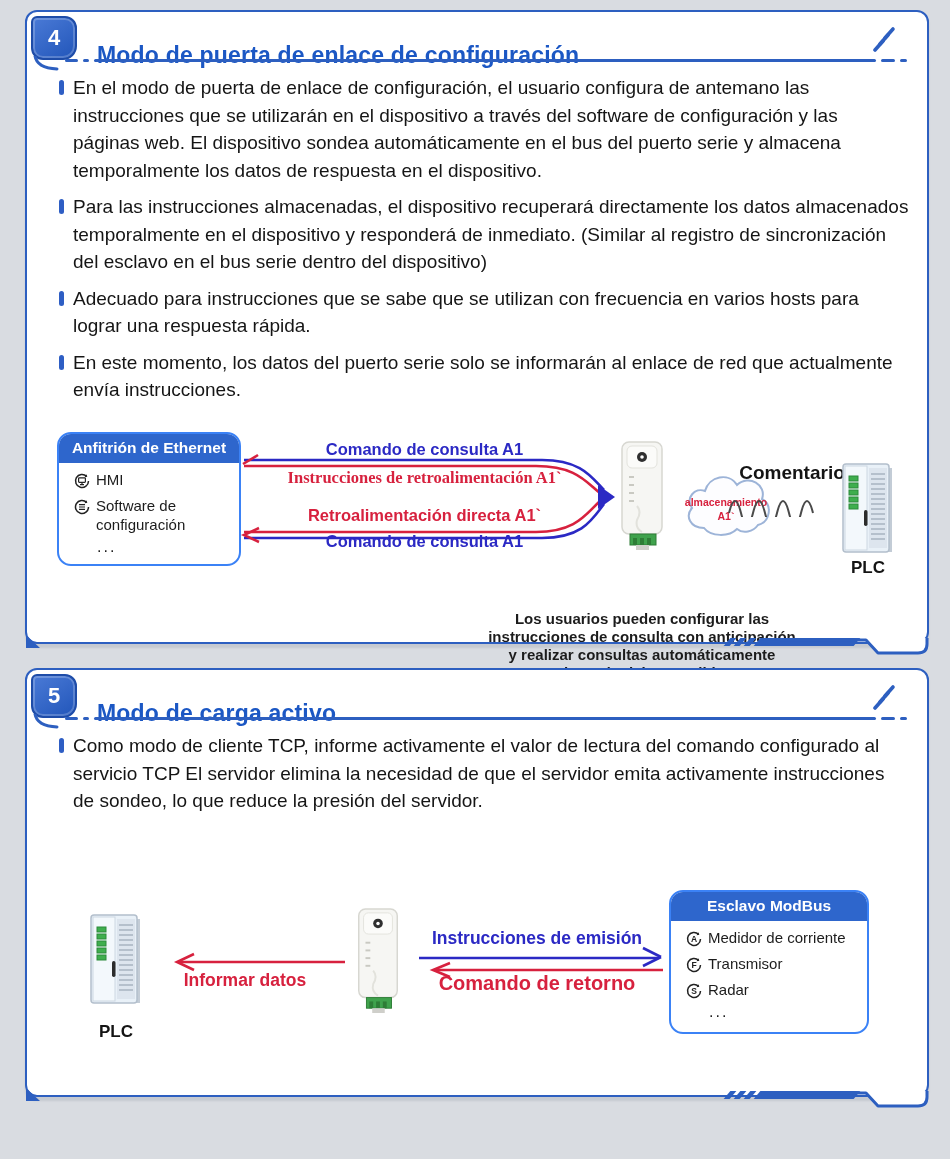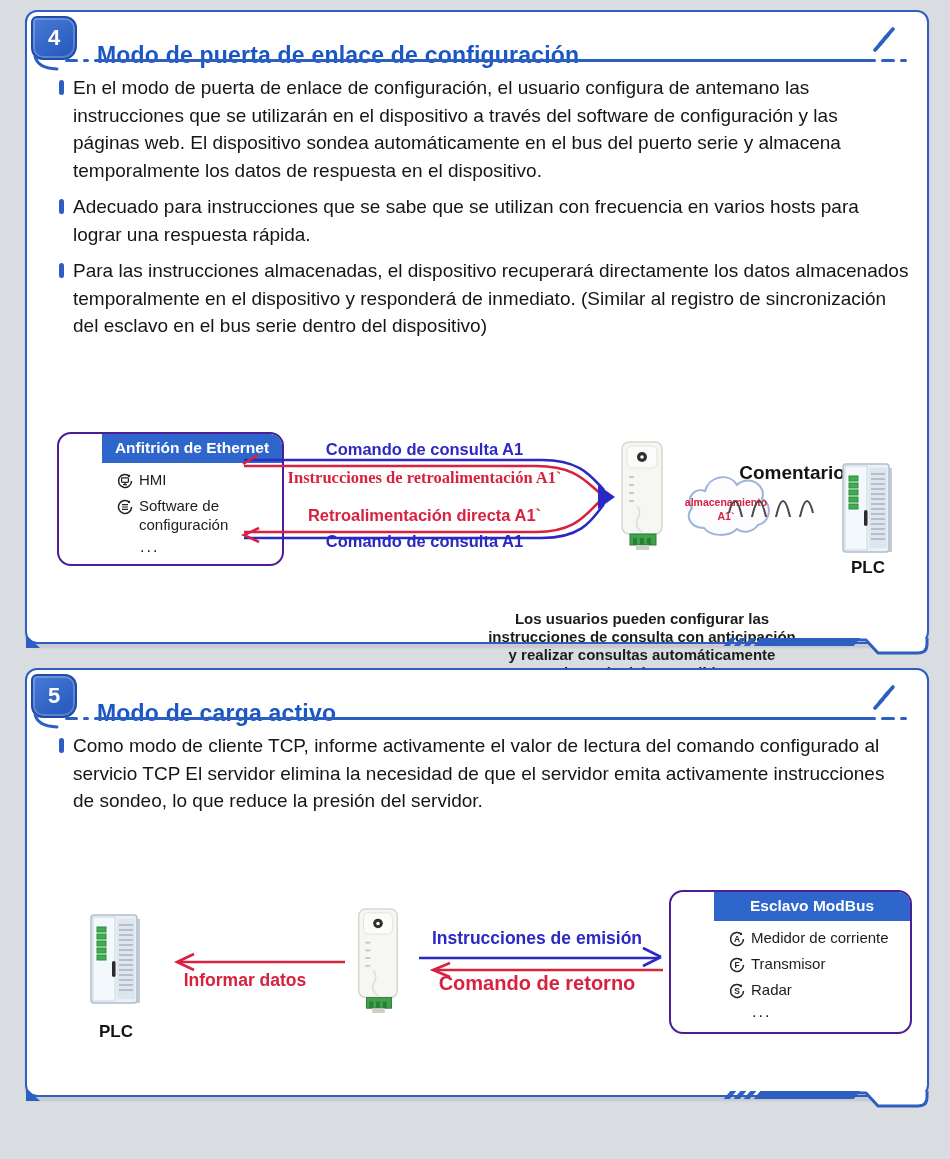--- a/index.html
+++ b/index.html
@@ -25,21 +25,21 @@
   .sep .d1{width:13px;}.sep .d2{width:6px;}
   .sep .line{flex:1;height:2.5px;background:#2d5fc0;border-radius:2px;}
   .sep .d3{width:14px;}.sep .d4{width:7px;}
 
   .bullets{position:absolute;left:32px;right:18px;top:62px;}
   .bullet{display:flex;margin-bottom:9px;}
   .bullet .mark{flex:0 0 5px;width:5px;height:15px;border-radius:2.5px;background:#2e5ec4;margin:6px 9px 0 0;}
   .bullet .txt{font-size:19px;line-height:1.45;color:#151515;}
 
   
-  .info-box{position:absolute;background:#fff;border:2px solid #4c1d95;border-radius:14px;overflow:hidden;padding-left:43px;}
+  .info-box{position:absolute;background:#fff;border:2px solid #3b82f6;border-radius:14px;overflow:hidden;}
   .info-box .hd{background:#2e66cc;color:#fff;font-size:15.5px;font-weight:bold;text-align:center;padding:5px 4px 6px;}
   .info-box .bd{padding:8px 10px 6px 14px;}
   .info-row{display:flex;align-items:flex-start;margin-bottom:7px;font-size:15px;color:#1c1c1c;}
   .info-row .ic{flex:0 0 18px;margin:1px 5px 0 0;}
   .info-row .lb{line-height:1.25;}
   .ellipsis-row{margin-left:24px;font-size:16px;color:#1c1c1c;letter-spacing:2px;line-height:.6;}
 
   
   .dlabel{position:absolute;text-align:center;font-weight:bold;font-size:16.5px;}
   .blue-l{color:#2b29c4;}
@@ -85,25 +85,29 @@
         <span class="d d4"></span>
     </div>
 
     <div class="bullets">
       <div class="bullet">
         <span class="mark"></span>
         <span class="txt">En el modo de puerta de enlace de configuración, el usuario configura de antemano las instrucciones que se utilizarán en el dispositivo a través del software de configuración y las páginas web. El dispositivo sondea automáticamente en el bus del puerto serie y almacena temporalmente los datos de respuesta en el dispositivo.</span>
       </div>
       <div class="bullet">
         <span class="mark"></span>
+        <span class="txt">Para las instrucciones almacenadas, el dispositivo recuperará directamente los datos almacenados temporalmente en el dispositivo y responderá de inmediato. (Similar al registro de sincronización del esclavo en el bus serie dentro del dispositivo)</span>
+      </div>
+      <div class="bullet">
+        <span class="mark"></span>
         <span class="txt">Adecuado para instrucciones que se sabe que se utilizan con frecuencia en varios hosts para lograr una respuesta rápida.</span>
       </div>
       <div class="bullet">
         <span class="mark"></span>
-        <span class="txt">Para las instrucciones almacenadas, el dispositivo recuperará directamente los datos almacenados temporalmente en el dispositivo y responderá de inmediato. (Similar al registro de sincronización del esclavo en el bus serie dentro del dispositivo)</span>
+        <span class="txt">En este momento, los datos del puerto serie solo se informarán al enlace de red que actualmente envía instrucciones.</span>
       </div>
     </div>
 
     <div class="info-box" style="left:30px;top:420px;width:180px;height:130px;">
       <div class="hd">Anfitrión de Ethernet</div>
       <div class="bd">
         <div class="info-row">
           <svg class="ic" width="18" height="18" viewBox="0 0 18 18">
             <path d="M15.5 9a6.5 6.5 0 1 1-1.9-4.6" fill="none" stroke="#222" stroke-width="1.5"></path>
             <path d="M13.2 2.2l1.2 2.6-2.8.5z" fill="#222"></path>

